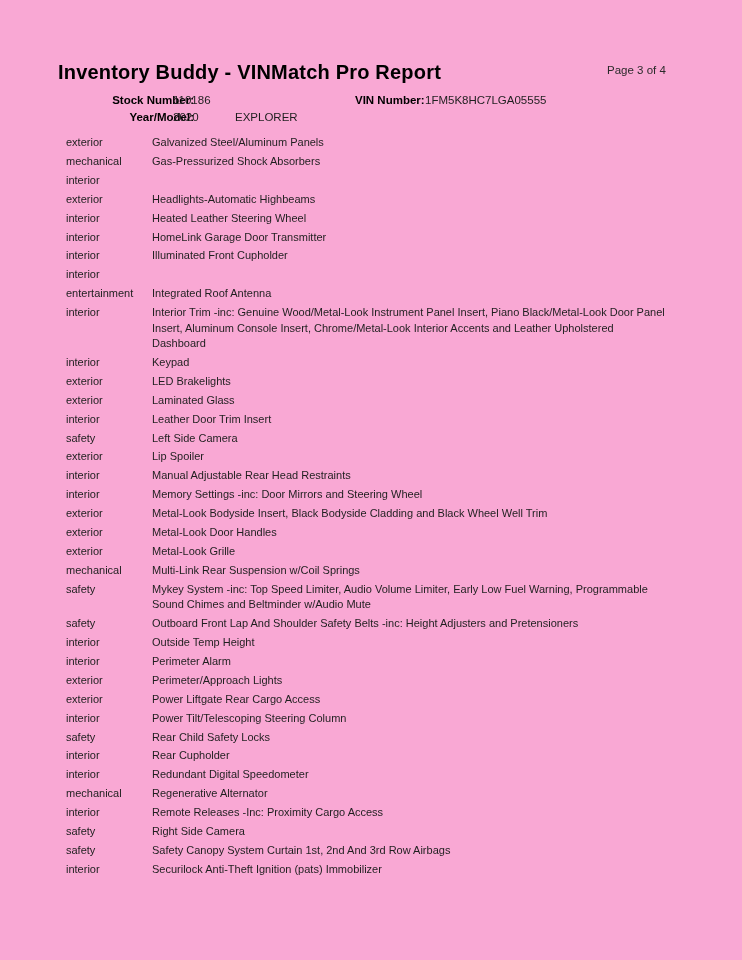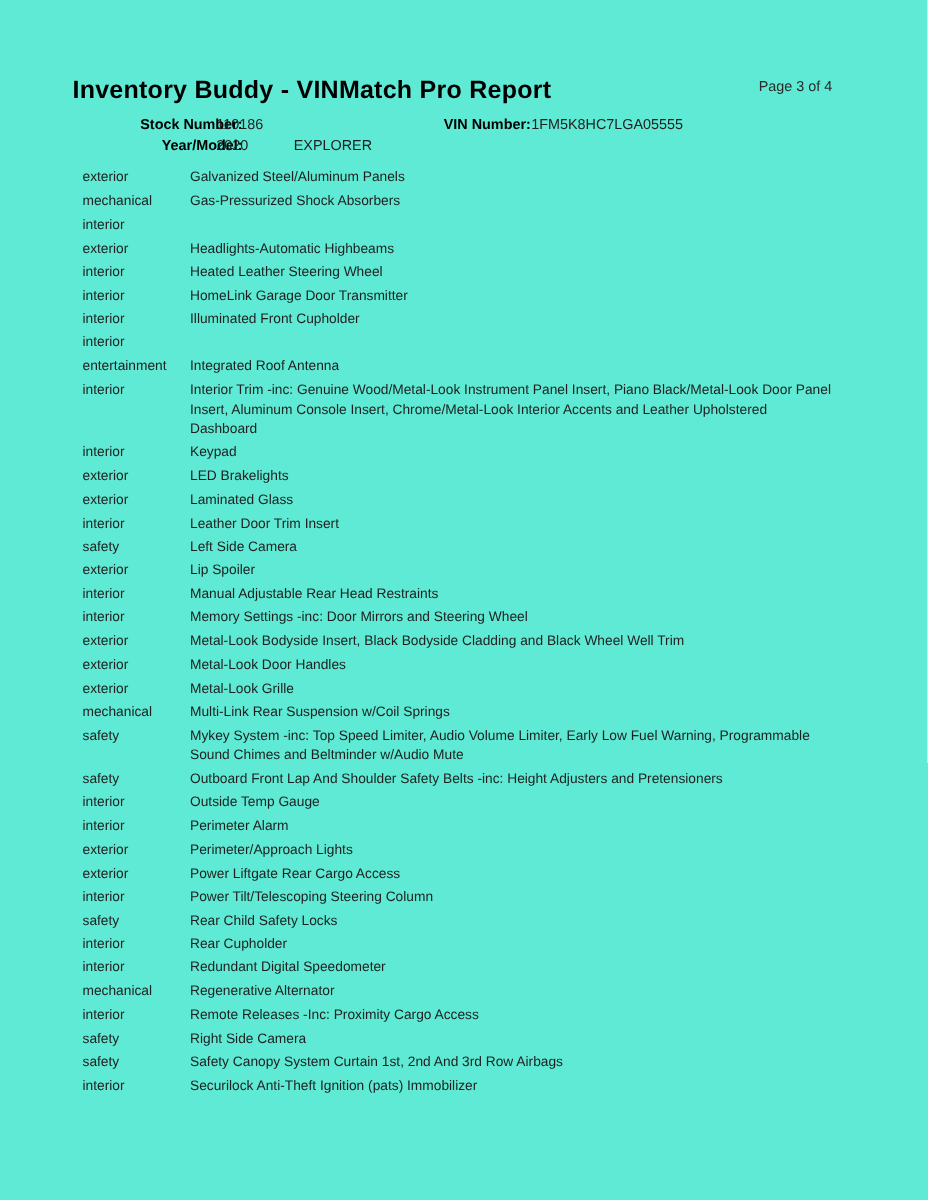--- a/index.html
+++ b/index.html
@@ -4,21 +4,21 @@
 <style>
   html, body {
     margin: 0;
     padding: 0;
     background: #ffffff;
   }
   .page {
     position: relative;
     width: 742px;
     height: 960px;
-    background: #5eead4;
+    background: #f9a8d4;
     font-family: "Liberation Sans", "DejaVu Sans", sans-serif;
     color: #1f1f1f;
     overflow: hidden;
   }
   .title {
     position: absolute;
     left: 58px;
     top: 61px;
     font-size: 20px;
     font-weight: bold;
@@ -190,21 +190,21 @@
       <div class="row">
         <span class="cat">safety</span>
         <span class="desc">Mykey System -inc: Top Speed Limiter, Audio Volume Limiter, Early Low Fuel Warning, Programmable Sound Chimes and Beltminder w/Audio Mute</span>
       </div>
       <div class="row">
         <span class="cat">safety</span>
         <span class="desc">Outboard Front Lap And Shoulder Safety Belts -inc: Height Adjusters and Pretensioners</span>
       </div>
       <div class="row">
         <span class="cat">interior</span>
-        <span class="desc">Outside Temp Gauge</span>
+        <span class="desc">Outside Temp Height</span>
       </div>
       <div class="row">
         <span class="cat">interior</span>
         <span class="desc">Perimeter Alarm</span>
       </div>
       <div class="row">
         <span class="cat">exterior</span>
         <span class="desc">Perimeter/Approach Lights</span>
       </div>
       <div class="row">

